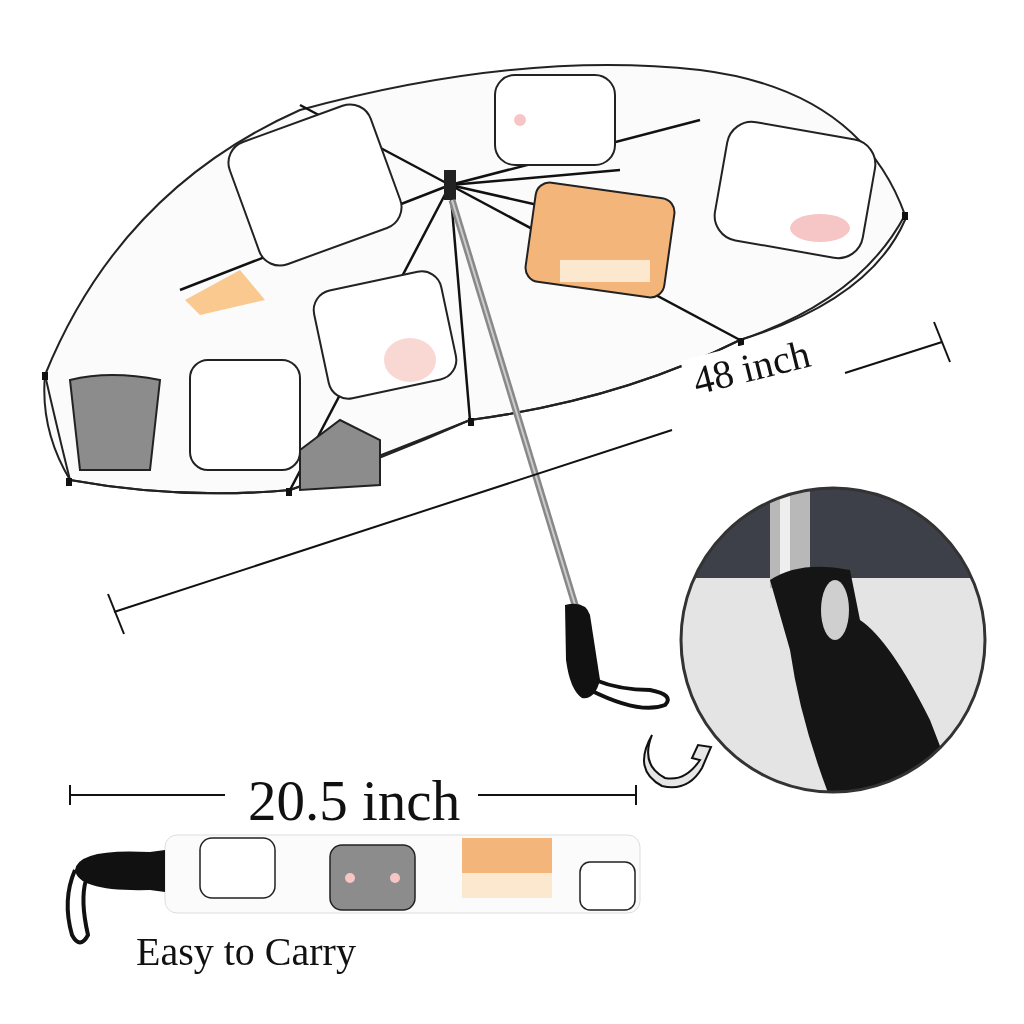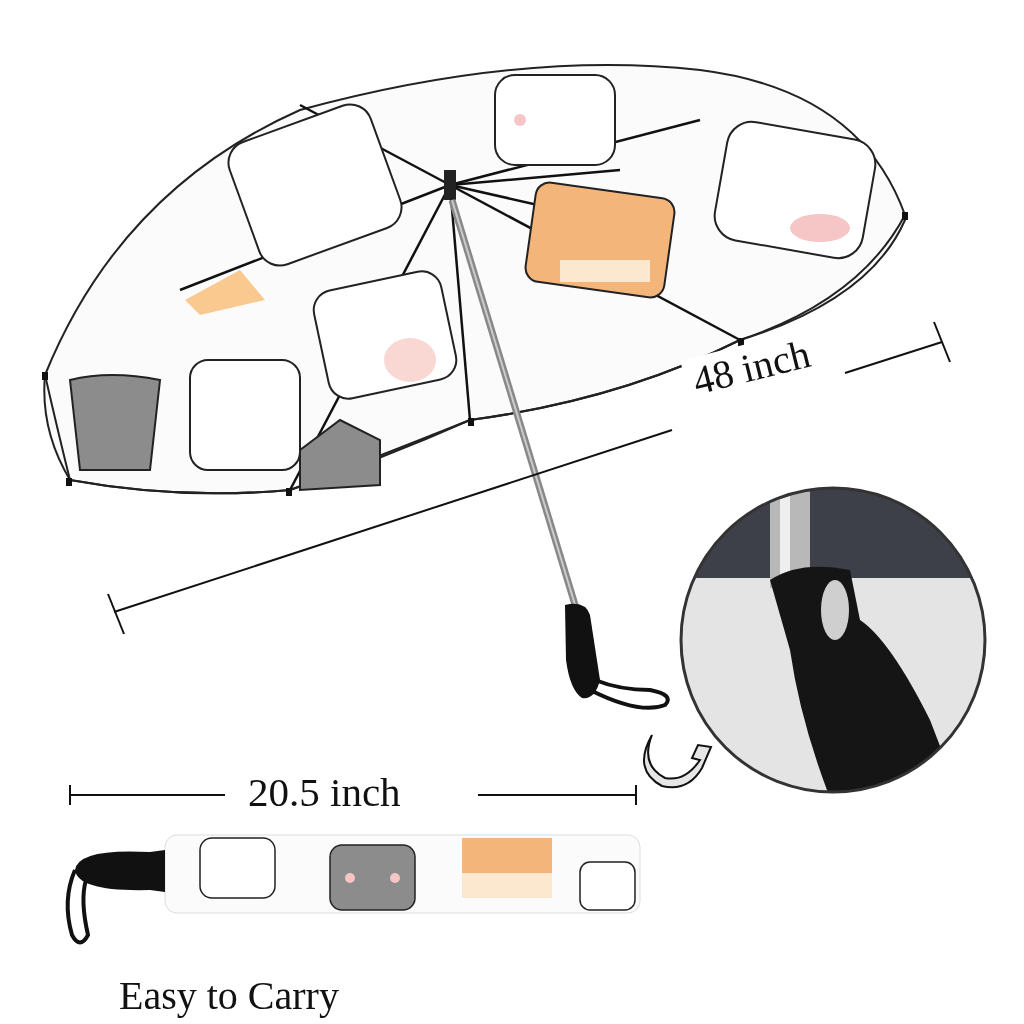--- a/index.html
+++ b/index.html
@@ -1,21 +1,21 @@
 <!DOCTYPE html>
 <html><head>
 <meta charset="utf-8">
 <style>
   html,body{margin:0;padding:0;background:#ffffff;}
   body{width:1024px;height:1024px;position:relative;overflow:hidden;font-family:"DejaVu Serif",serif;}
   .layer{position:absolute;left:0;top:0;width:1024px;height:1024px;}
   .label{position:absolute;color:#111;font-family:"Liberation Serif","DejaVu Serif",serif;white-space:nowrap;}
   .lbl-48{left:686px;top:360px;font-size:40px;transform:rotate(-14deg);transform-origin:left center;background:#fff;padding:0 8px;}
-  .lbl-205{left:238px;top:768px;font-size:41px;background:#fff;padding:0 10px;}
-  .lbl-carry{left:119px;top:928px;font-size:40px;margin-top:44px;}
+  .lbl-205{left:238px;top:768px;font-size:57px;background:#fff;padding:0 10px;}
+  .lbl-carry{left:136px;top:928px;font-size:40px;}
 </style>
 </head>
 <body>
 
 <svg class="layer" viewBox="0 0 1024 1024">
 
   <g>
     <path d="M45 375 Q120 190 300 110 Q520 50 700 70 Q860 90 905 215 L905 220 Q870 300 740 340 Q620 400 470 420 Q370 460 290 490 Q180 500 70 480 Q40 430 45 375 Z" fill="#fbfbfb" stroke="#222" stroke-width="2"></path>
 
     <path d="M45 375 Q60 440 70 480" fill="none" stroke="#222" stroke-width="2"></path>

